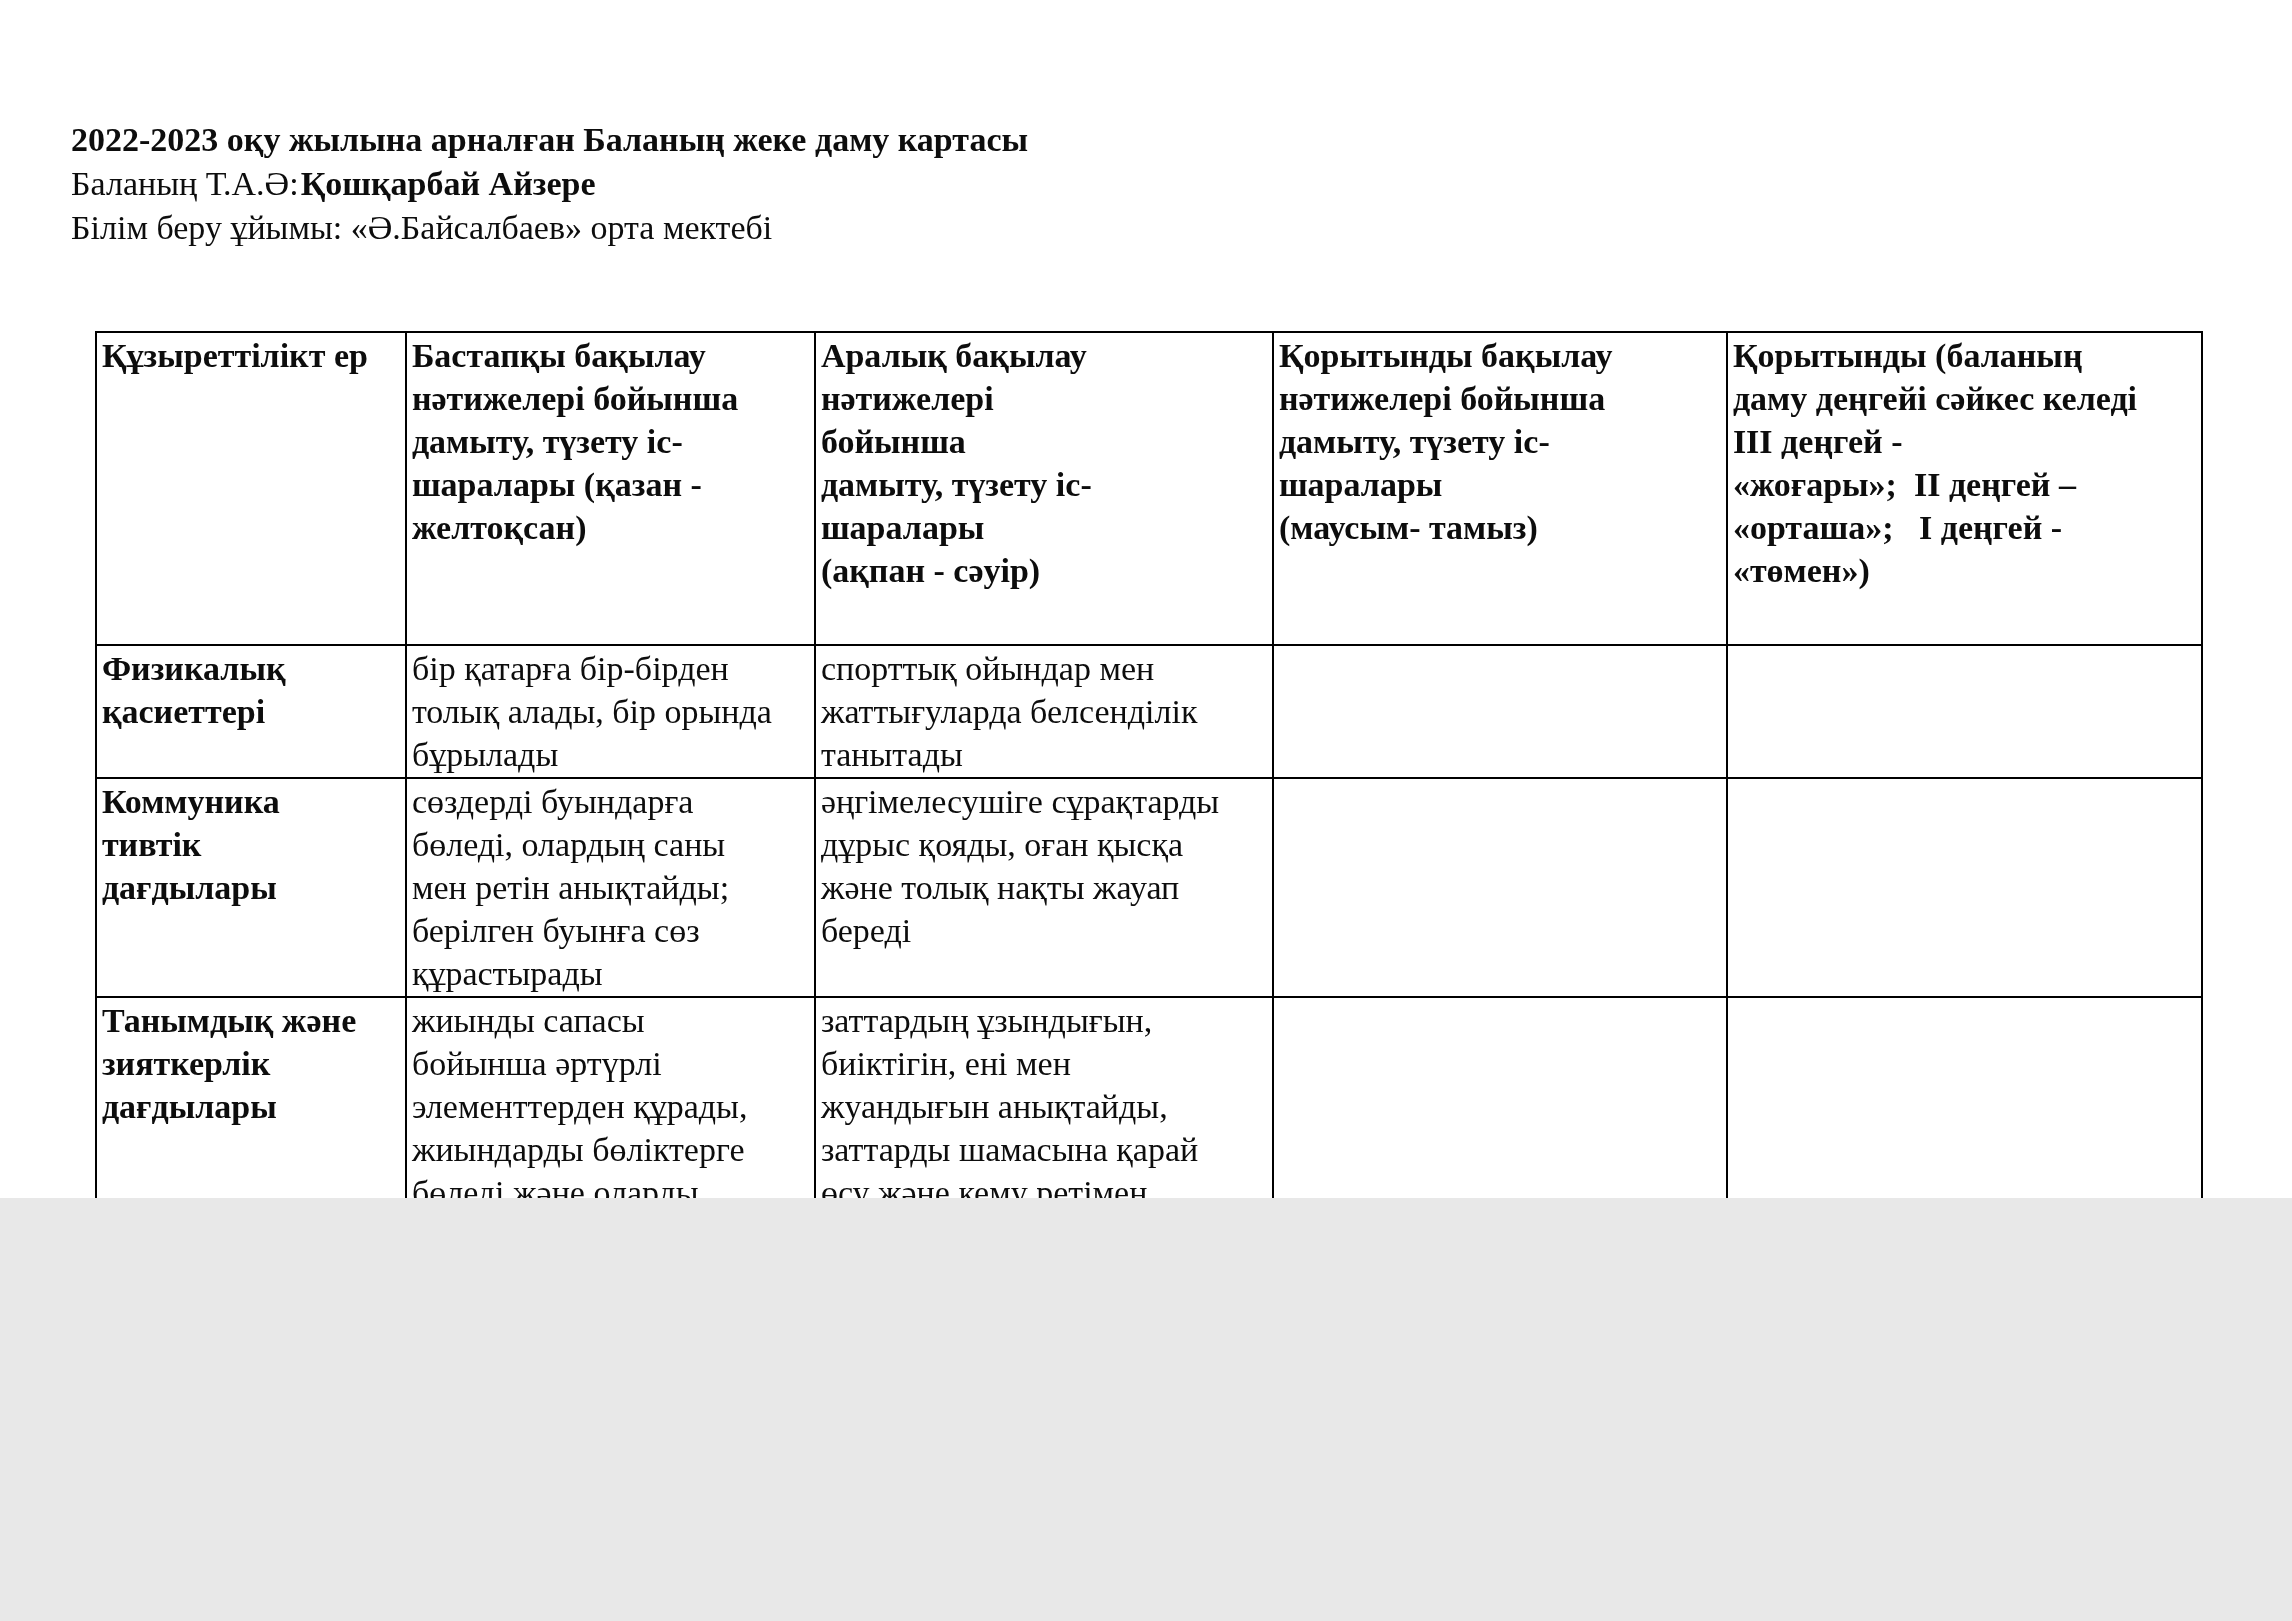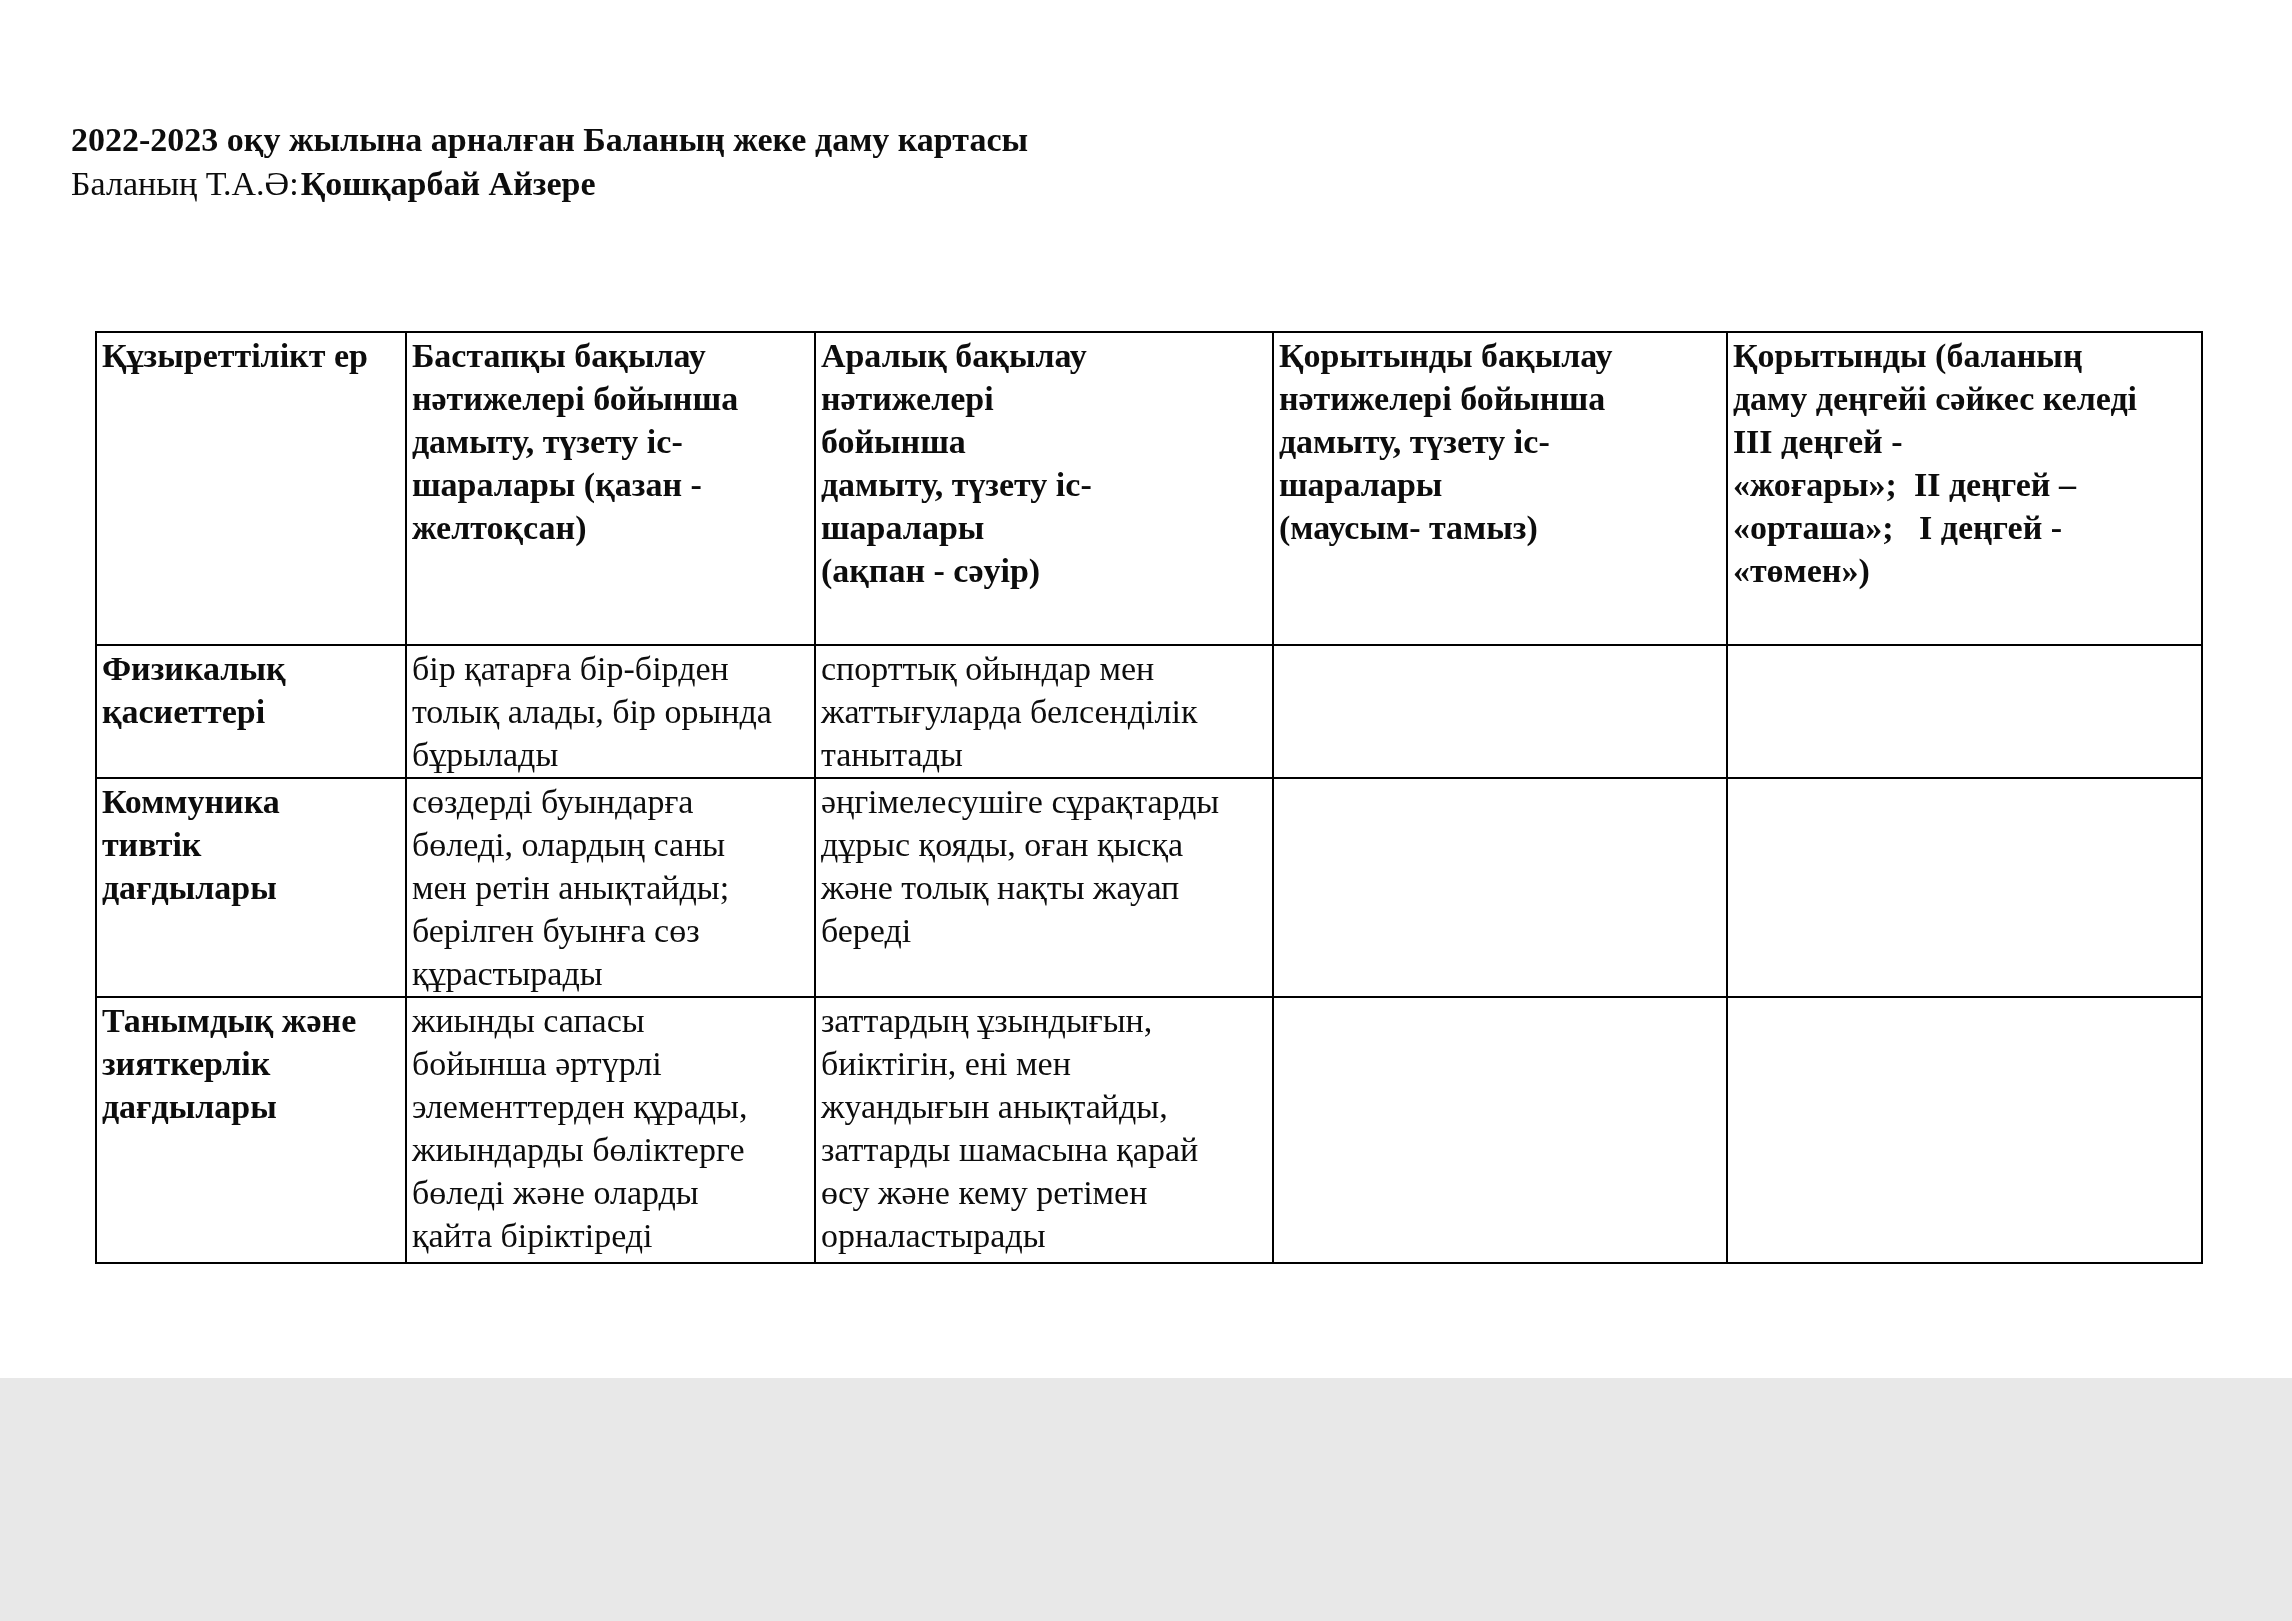--- a/index.html
+++ b/index.html
@@ -8,21 +8,21 @@
     --background:#ffffff;
   }
   html,body{
     margin:0;
     padding:0;
     background:#e8e8e8;
   }
   .page{
     position:relative;
     width:2293px;
-    height:1378px;
+    height:1198px;
     background:var(--background);
     color:var(--text);
     font-family:"Liberation Serif","DejaVu Serif",serif;
     font-size:34px;
     line-height:44px;
     overflow:hidden;
   }
   .doc-header{
     position:absolute;
     left:71px;
@@ -65,20 +65,21 @@
   tr.row-cognitive{height:266px;padding-left:32px;}
 </style>
 </head>
 <body>
 
 <div class="page">
 
   <div class="doc-header">
     <div class="doc-title">2022-2023 оқу жылына арналған Баланың жеке даму картасы</div>
     <div class="doc-line"><span>Баланың Т.А.Ә:</span><span class="name-value">Қошқарбай Айзере</span></div>
+    <div class="doc-line">Білім беру ұйымы: «Ә.Байсалбаев» орта мектебі</div>
   </div>
 
   <table class="dev-table">
     <colgroup>
       <col style="width:310px">
       <col style="width:409px">
       <col style="width:458px">
       <col style="width:454px">
       <col style="width:475px">
     </colgroup>

